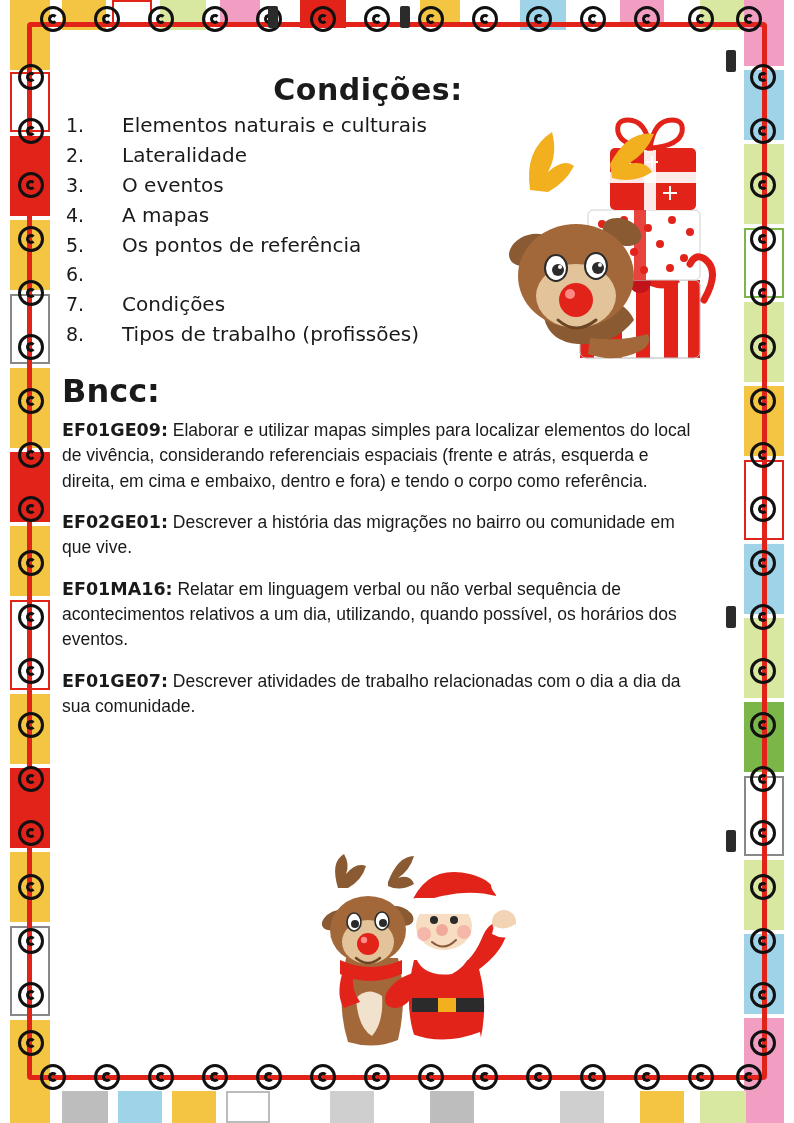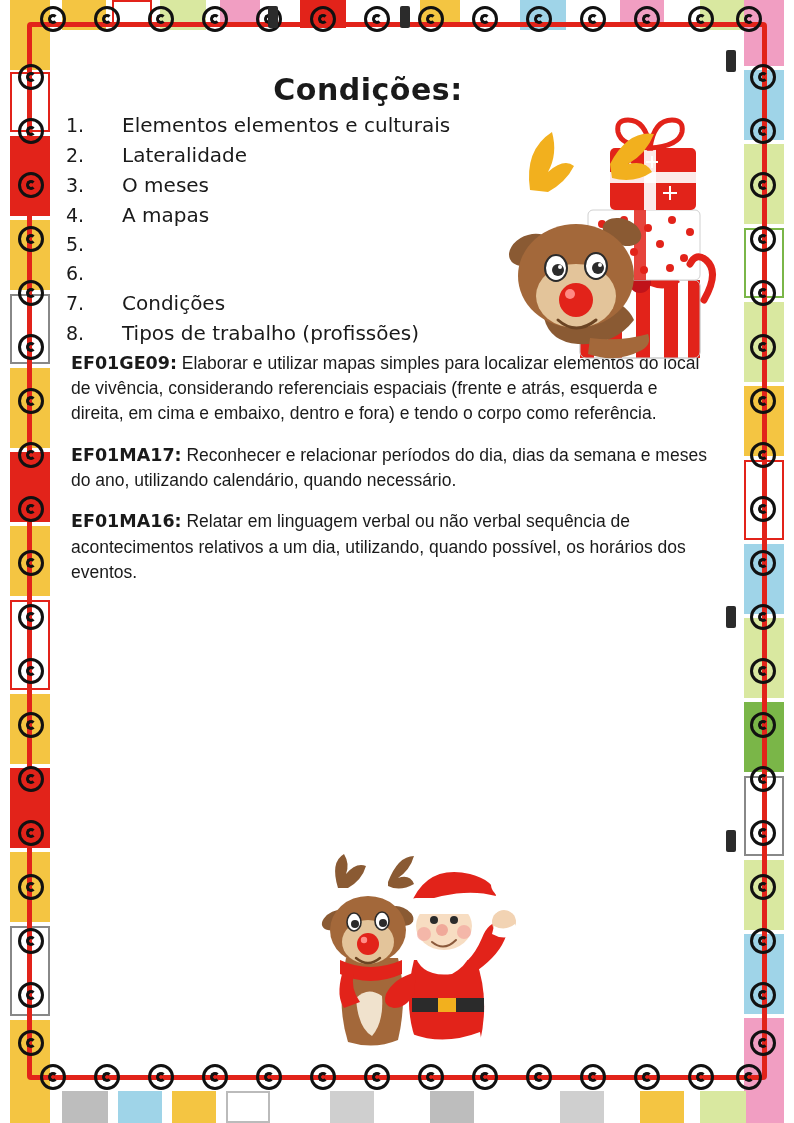--- a/index.html
+++ b/index.html
@@ -132,21 +132,21 @@
     color: #1a1a1a;
     margin: 26px 0 8px 0;
     padding-left: 2px;
   }
 
   .bncc-item {
     font-family: "Liberation Sans", sans-serif;
     font-size: 17.5px;
     line-height: 1.45;
     color: #1a1a1a;
-    margin: 0 0 16px 9px;
+    margin: 0 0 16px 0;
     padding-left: 2px;
     max-width: 640px;
   }
   .bncc-code {
     font-family: "DejaVu Sans", sans-serif;
     font-weight: bold;
     font-size: 17.5px;
   }
 
   
@@ -306,59 +306,64 @@
   <div class="peg" style="left:726px; top:606px;"></div>
   <div class="peg" style="left:726px; top:830px;"></div>
 
   <div class="content">
 
     <h1 class="conteudo-title">Condições:</h1>
 
     <ol class="conteudo-list">
       <li>
         <span class="num">1.</span>
-        <span>Elementos elementos e culturais</span>
+        <span>Elementos naturais e culturais</span>
       </li>
       <li>
         <span class="num">2.</span>
         <span>Lateralidade</span>
       </li>
       <li>
         <span class="num">3.</span>
-        <span>O meses</span>
+        <span>O eventos</span>
       </li>
       <li>
         <span class="num">4.</span>
         <span>A mapas</span>
       </li>
       <li>
         <span class="num">5.</span>
+        <span>Os pontos de referência</span>
       </li>
       <li>
         <span class="num">6.</span>
       </li>
       <li>
         <span class="num">7.</span>
         <span>Condições</span>
       </li>
       <li>
         <span class="num">8.</span>
         <span>Tipos de trabalho (profissões)</span>
       </li>
     </ol>
 
+    <h2 class="bncc-title">Bncc:</h2>
 
     <p class="bncc-item">
       <span class="bncc-code">EF01GE09:</span><span> Elaborar e utilizar mapas simples para localizar elementos do local de vivência, considerando referenciais espaciais (frente e atrás, esquerda e direita, em cima e embaixo, dentro e fora) e tendo o corpo como referência.</span>
     </p>
     <p class="bncc-item">
-      <span class="bncc-code">EF01MA17:</span><span> Reconhecer e relacionar períodos do dia, dias da semana e meses do ano, utilizando calendário, quando necessário.</span>
+      <span class="bncc-code">EF02GE01:</span><span> Descrever a história das migrações no bairro ou comunidade em que vive.</span>
     </p>
     <p class="bncc-item">
       <span class="bncc-code">EF01MA16:</span><span> Relatar em linguagem verbal ou não verbal sequência de acontecimentos relativos a um dia, utilizando, quando possível,  os horários dos eventos.</span>
+    </p>
+    <p class="bncc-item">
+      <span class="bncc-code">EF01GE07:</span><span> Descrever  atividades de trabalho relacionadas com o dia a dia da sua comunidade.</span>
     </p>
 
     <div class="clip-reindeer-gifts">
       <svg viewBox="0 0 250 330" width="250" height="330">
 
         <g>
 
           <rect x="88" y="212" width="120" height="78" rx="6" fill="#ffffff" stroke="#d8d8d8"></rect>
           <g fill="#e2231a">
             <rect x="88" y="212" width="14" height="78"></rect>

